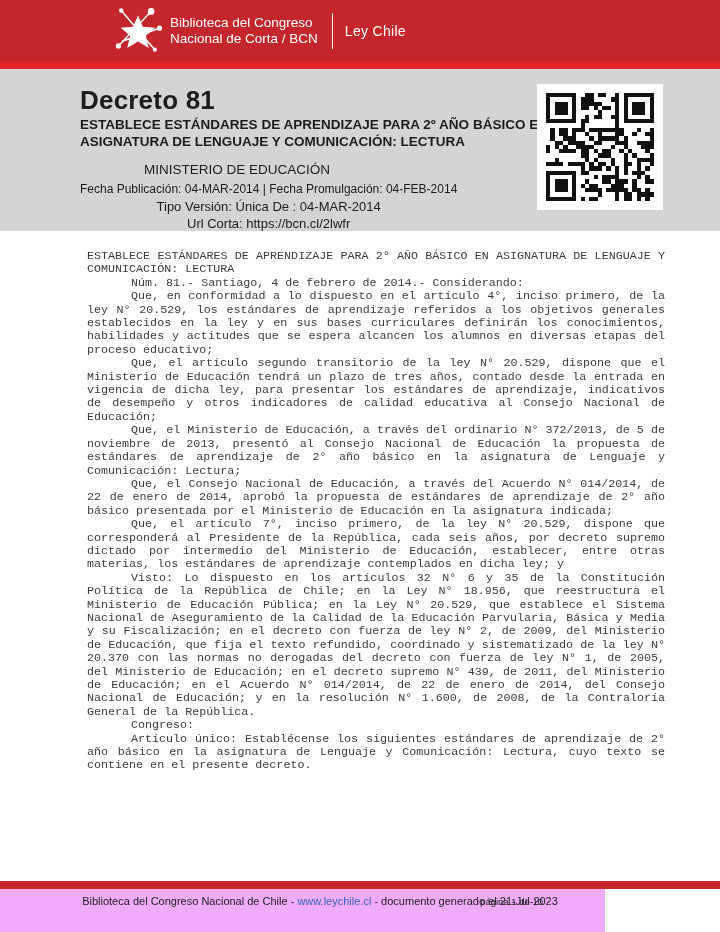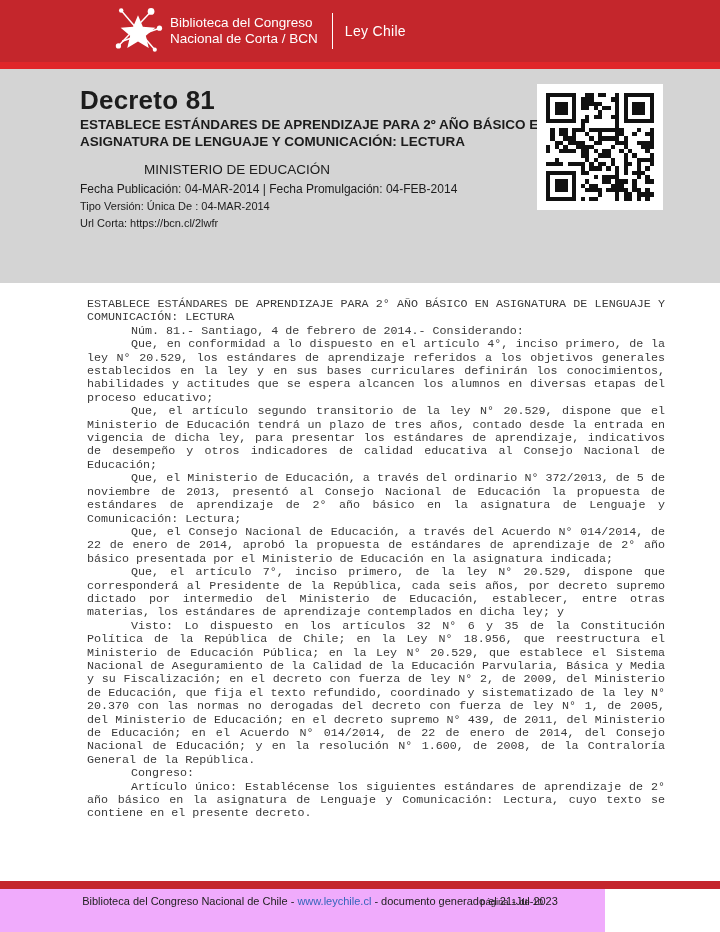--- a/index.html
+++ b/index.html
@@ -19,37 +19,37 @@
   .top-header{position:absolute;left:0;top:0;width:720px;height:62px;
     background:var(--header-red);display:flex;align-items:center;padding-left:32px;}
   .top-accent{position:absolute;left:0;top:62px;width:720px;height:7px;
     background:var(--accent-red);}
   .logo{margin-left:78px;width:56px;height:56px;flex:0 0 auto;}
   .org-name{color:#fff;font-size:13.5px;line-height:16px;margin-left:4px;}
   .header-divider{width:1px;height:36px;background:#fff;margin:0 12px 0 14px;}
   .brand{color:#fff;font-size:14px;letter-spacing:.3px;}
 
   
-  .gray-band{position:absolute;left:0;top:69px;width:720px;height:214px;
+  .gray-band{position:absolute;left:0;top:69px;width:720px;height:162px;
     background:var(--band-gray);color:var(--text-dark);}
   .decree-title{position:absolute;left:80px;top:16px;font-size:26px;
     font-weight:bold;letter-spacing:.2px;}
   .decree-subtitle{position:absolute;left:80px;top:48px;width:468px;
     font-size:13.5px;font-weight:bold;line-height:16.5px;text-align:justify;}
   .ministry{position:absolute;left:96px;top:93px;font-size:13.5px;margin-left:48px;}
   .meta{position:absolute;left:80px;top:112px;font-size:12px;line-height:17px;}
-  .meta .m2,.meta .m3{font-size:11px;}
+  .meta .m2,.meta .m3{font-size:13px;text-align:center;}
   .qr-box{position:absolute;left:537px;top:15px;width:126px;height:126px;
     background:#fff;padding:9px;}
   .qr-box svg{width:108px;height:108px;display:block;}
 
   
   .doc-body{position:absolute;left:87px;top:250px;width:578px;
     font-family:"Liberation Mono", monospace;font-size:11.7px;
-    line-height:13.4px;color:var(--body-text);text-align:justify;margin-top:48px;}
+    line-height:13.4px;color:var(--body-text);text-align:justify;}
   .doc-body p{margin:0;}
   .ind{text-indent:44px;}
   .lead{margin-bottom:13px;}
   .gap{margin-top:13px;}
   .gap2{margin-top:27px;}
 
   
   .footer-bar{position:absolute;left:0;top:881px;width:720px;height:8px;
     background:var(--header-red);}
   .footer{position:absolute;left:0;top:889px;width:605px;height:43px;

